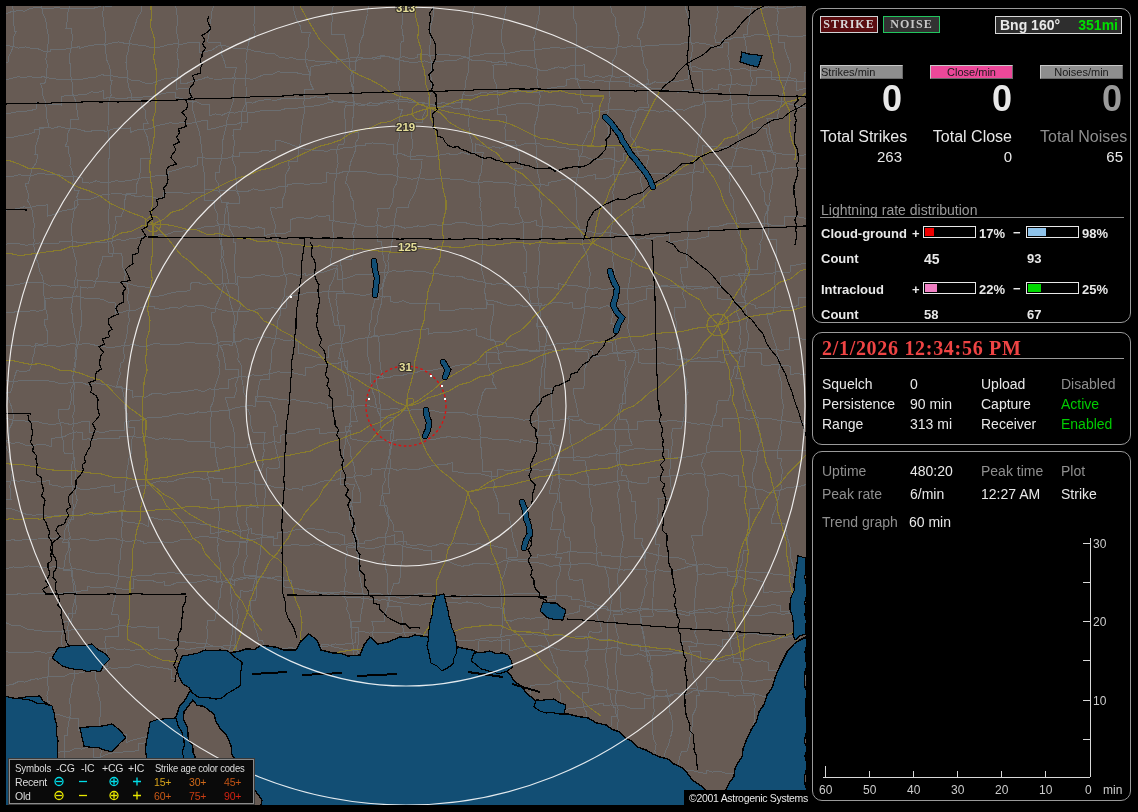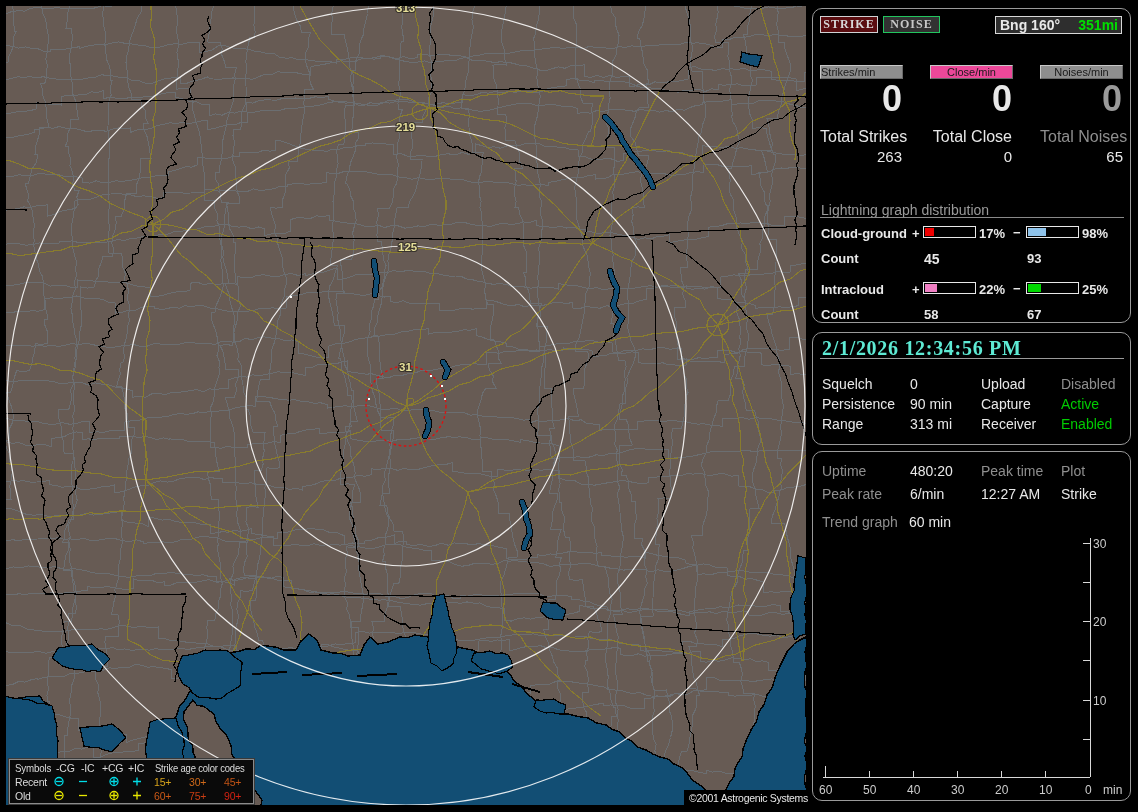--- a/index.html
+++ b/index.html
@@ -248,21 +248,21 @@
 <div class="t" style="left:1040px;top:65px;width:81px;height:12px;background:#8e8e8e;border:1px solid;border-color:#c8c8c8 #6a6a6a #6a6a6a #c8c8c8;color:#1a1a1a;font-size:11px;text-align:center;line-height:12px">Noises/min</div>
 <div class="t w" style="left:820px;top:81px;width:82px;font-size:36px;font-weight:bold;text-align:right;line-height:36px">0</div>
 <div class="t w" style="left:930px;top:81px;width:82px;font-size:36px;font-weight:bold;text-align:right;line-height:36px">0</div>
 <div class="t" style="left:1040px;top:81px;width:82px;font-size:36px;font-weight:bold;text-align:right;line-height:36px;color:#9a9a9a">0</div>
 <div class="t w" style="left:820px;top:128px;width:82px;font-size:16px;text-align:left">Total Strikes</div>
 <div class="t w" style="left:930px;top:128px;width:82px;font-size:16px;text-align:right">Total Close</div>
 <div class="t" style="left:1040px;top:128px;width:83px;font-size:16px;text-align:center;color:#8f8f8f">Total Noises</div>
 <div class="t w" style="left:820px;top:148px;width:82px;font-size:15px;text-align:right">263</div>
 <div class="t w" style="left:930px;top:148px;width:82px;font-size:15px;text-align:right">0</div>
 <div class="t w" style="left:1040px;top:148px;width:83px;font-size:15px;text-align:right">65</div>
-<div class="t" style="left:821px;top:202px;font-size:14px;color:#9a9a9a">Lightning graph distribution</div>
+<div class="t" style="left:821px;top:202px;font-size:14px;color:#9a9a9a">Lightning rate distribution</div>
 <div class="abs" style="left:820px;top:217px;width:304px;height:1px;background:#8a8a8a"></div>
 <div class="t w" style="left:821px;top:226px;font-size:13px;font-weight:bold">Cloud-ground</div>
 <div class="t w" style="left:912px;top:226px;font-size:13px;font-weight:bold">+</div>
 <div class="bar" style="left:923px;top:226px">
     <div style="background:#f00000;width:9px"></div>
   </div>
 <div class="t w" style="left:979px;top:226px;font-size:13px;font-weight:bold">17%</div>
 <div class="t w" style="left:1013px;top:225px;font-size:13px;font-weight:bold">−</div>
 <div class="bar" style="left:1026px;top:226px">
     <div style="background:#8fc3ea;width:18px"></div>
@@ -280,21 +280,21 @@
 <div class="t w" style="left:1013px;top:281px;font-size:13px;font-weight:bold">−</div>
 <div class="bar" style="left:1026px;top:282px">
     <div style="background:#00d800;width:13px"></div>
   </div>
 <div class="t w" style="left:1082px;top:282px;font-size:13px;font-weight:bold">25%</div>
 <div class="t w" style="left:821px;top:307px;font-size:13px;font-weight:bold">Count</div>
 <div class="t w" style="left:924px;top:307px;font-size:13px;font-weight:bold">58</div>
 <div class="t w" style="left:1027px;top:307px;font-size:13px;font-weight:bold">67</div>
 
 <div class="panel" style="left:812px;top:332px;width:317px;height:111px"></div>
-<div class="t" style="left:822px;top:337px;font-size:20px;font-weight:bold;font-family:'Liberation Serif',serif;color:#5eead4;letter-spacing:0.7px">2/1/2026 12:34:56 PM</div>
+<div class="t" style="left:822px;top:337px;font-size:20px;font-weight:bold;font-family:'Liberation Serif',serif;color:#ef4444;letter-spacing:0.7px">2/1/2026 12:34:56 PM</div>
 <div class="abs" style="left:820px;top:358px;width:304px;height:1px;background:#9a9a9a"></div>
 <div class="t w" style="left:822px;top:376px;font-size:14px">Squelch</div>
 <div class="t w" style="left:910px;top:376px;font-size:14px">0</div>
 <div class="t w" style="left:981px;top:376px;font-size:14px">Upload</div>
 <div class="t gy" style="left:1061px;top:376px;font-size:14px">Disabled</div>
 <div class="t w" style="left:822px;top:396px;font-size:14px">Persistence</div>
 <div class="t w" style="left:910px;top:396px;font-size:14px">90 min</div>
 <div class="t w" style="left:981px;top:396px;font-size:14px">Capture</div>
 <div class="t gn" style="left:1061px;top:396px;font-size:14px">Active</div>
 <div class="t w" style="left:822px;top:416px;font-size:14px">Range</div>

